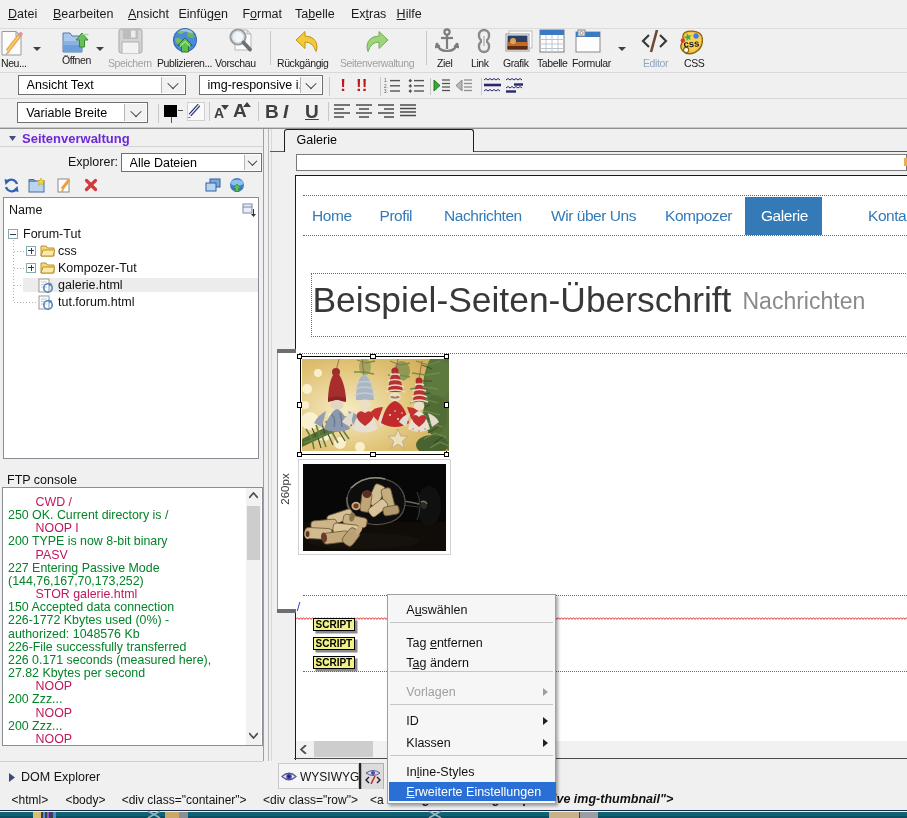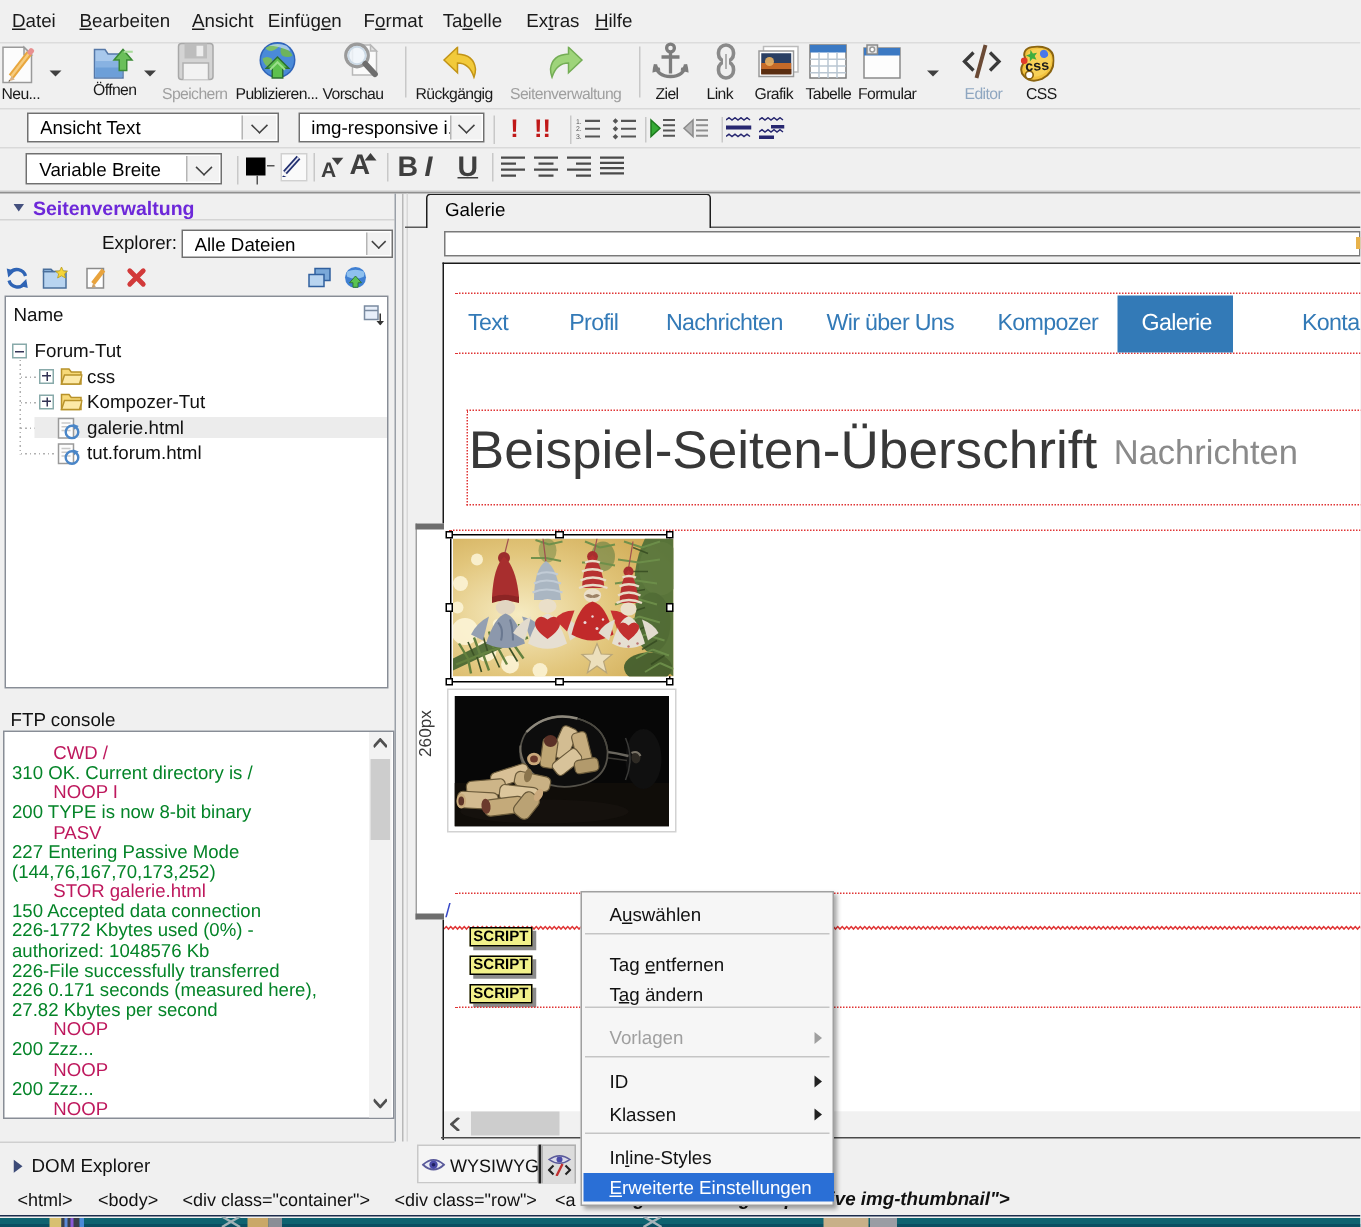--- a/index.html
+++ b/index.html
@@ -429,21 +429,21 @@
         <line x1="3" y1="9" x2="9" y2="9"></line>
       </g>
   <circle cx="10" cy="10" r="4.2" fill="none" stroke="#4a86c8" stroke-width="1.6"></circle>
   <polygon points="10.5,4.5 14.5,6 11.5,8.5" fill="#4a86c8"></polygon>
  </svg>
  <div class="abs" style="left:58px;top:295px;font-size:12.5px;color:#111">tut.forum.html</div>
 
  <div class="abs" style="left:7px;top:473px;font-size:12.5px;color:#111">FTP console</div>
  <div class="abs" style="left:2px;top:487px;width:261px;height:259px;background:#fff;border:1px solid #888d96;box-sizing:border-box"></div>
  <div class="abs ftpline" style="left:8px;top:496px;width:255px"><span class="b">        CWD /</span>
-<span class="g">310 OK. Current directory is /</span>
+<span class="g">250 OK. Current directory is /</span>
 <span class="b">        NOOP I</span>
 <span class="g">200 TYPE is now 8-bit binary</span>
 <span class="b">        PASV</span>
 <span class="g">227 Entering Passive Mode</span>
 <span class="g">(144,76,167,70,173,252)</span>
 <span class="b">        STOR galerie.html</span>
 <span class="g">150 Accepted data connection</span>
 <span class="g">226-1772 Kbytes used (0%) -</span>
 <span class="g">authorized: 1048576 Kb</span>
 <span class="g">226-File successfully transferred</span>
@@ -490,21 +490,21 @@
  <div class="abs" style="left:294.5px;top:174.5px;width:1.6px;height:585px;background:#1a1a1a"></div>
 
  <div class="abs" style="left:277px;top:348.6px;width:18.5px;height:264.4px;background:#fff;border-left:1px solid #a0a0a0;box-sizing:border-box"></div>
  <div class="abs" style="left:277px;top:348.6px;width:18.5px;height:4.2px;background:#6e6e6e"></div>
  <div class="abs" style="left:277px;top:608.8px;width:18.5px;height:4.2px;background:#6e6e6e"></div>
  <div class="abs" style="left:263px;top:482px;width:45px;height:14px;font-size:11.5px;color:#3a3a3a;text-align:center;transform:rotate(-90deg)">260px</div>
 
  <div class="dotline" style="left:303px;top:194.5px;width:604px"></div>
  <div class="dotline" style="left:303px;top:235px;width:604px"></div>
  <div class="abs" style="left:744.9px;top:196.5px;width:77.5px;height:38.2px;background:#337ab7"></div>
- <div class="navlink" style="left:312px;top:207.4px">Text</div>
+ <div class="navlink" style="left:312px;top:207.4px">Home</div>
  <div class="navlink" style="left:379.5px;top:207.4px">Profil</div>
  <div class="navlink" style="left:444px;top:207.4px">Nachrichten</div>
  <div class="navlink" style="left:551px;top:207.4px">Wir über Uns</div>
  <div class="navlink" style="left:665px;top:207.4px">Kompozer</div>
  <div class="navlink" style="left:761px;top:207.4px;color:#fff">Galerie</div>
  <div class="navlink" style="left:868px;top:207.4px">Kontakt</div>
 
  <div class="abs" style="left:310.5px;top:272.9px;width:597px;height:64.6px;border-top:1.7px dotted #e03535;border-bottom:1.7px dotted #e03535;border-left:1.7px dotted #e03535;box-sizing:border-box"></div>
  <div class="abs" style="left:312.5px;top:280px;font-size:35.4px;color:#383838;white-space:nowrap">Beispiel-Seiten-Überschrift</div>
  <div class="abs" style="left:742.5px;top:287.5px;font-size:23px;color:#8a8a8a;white-space:nowrap">Nachrichten</div>

